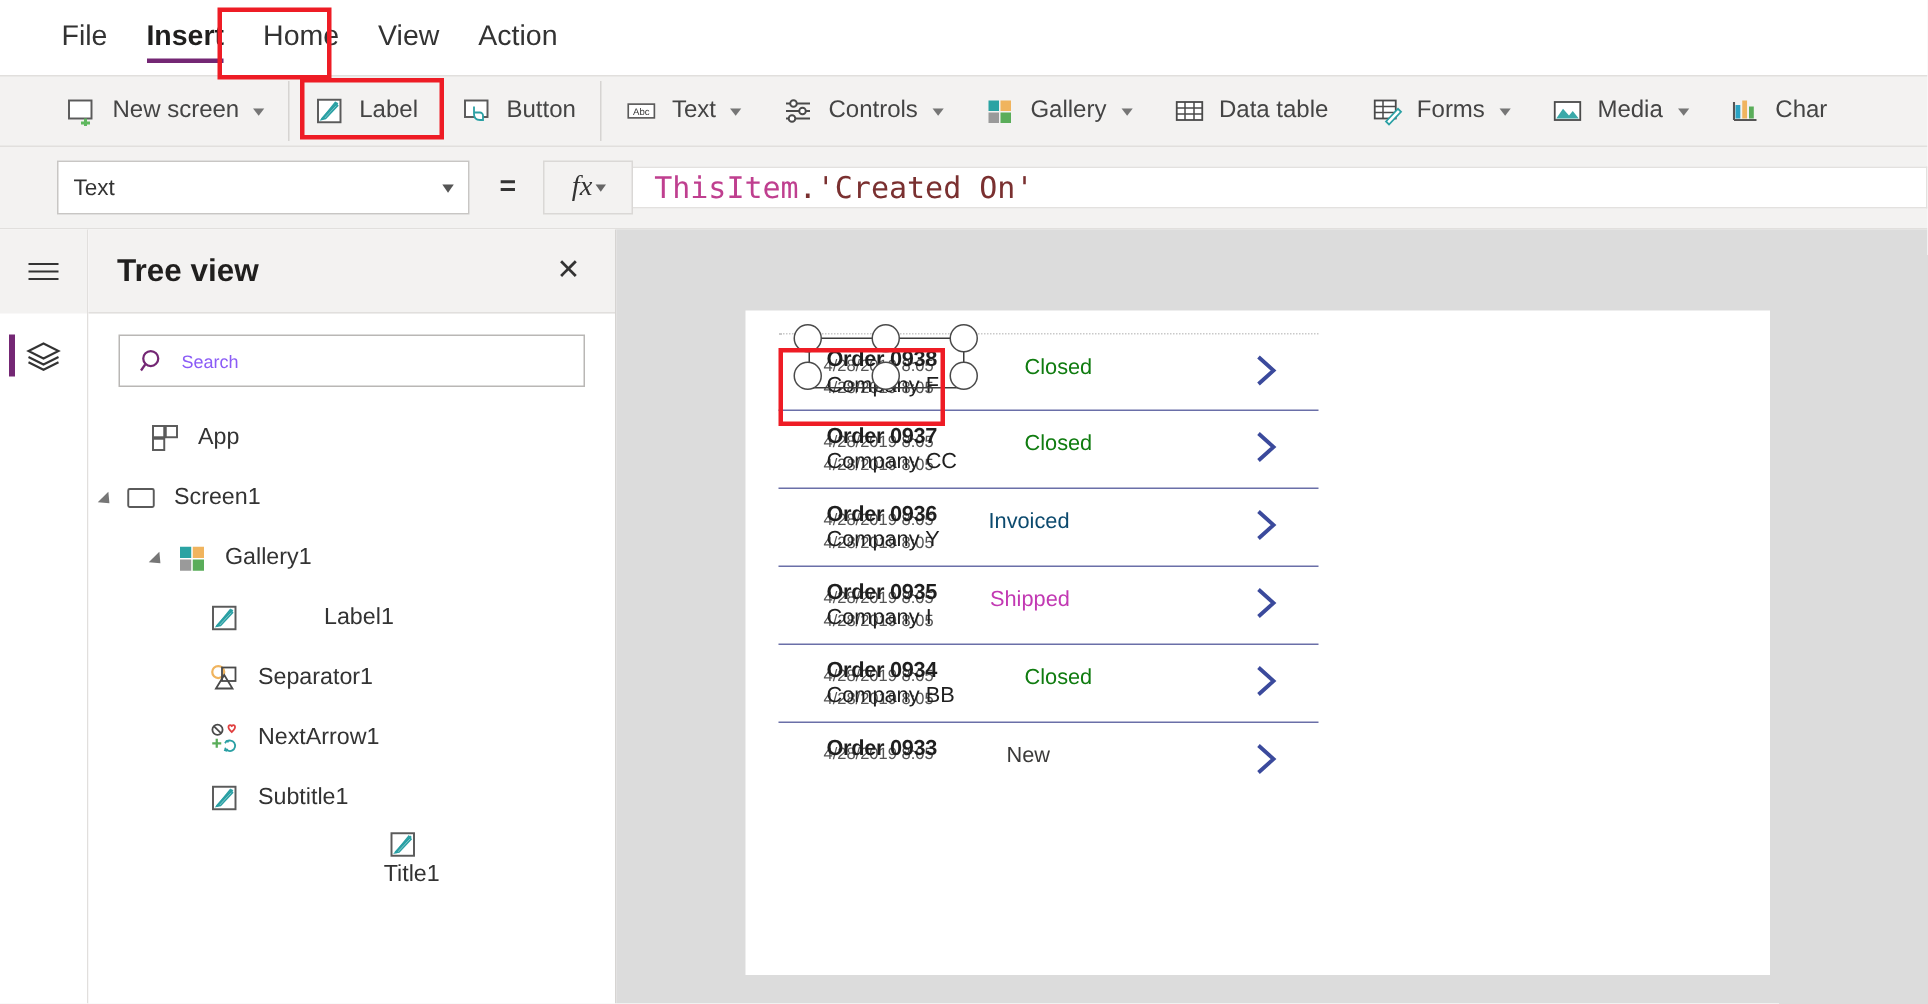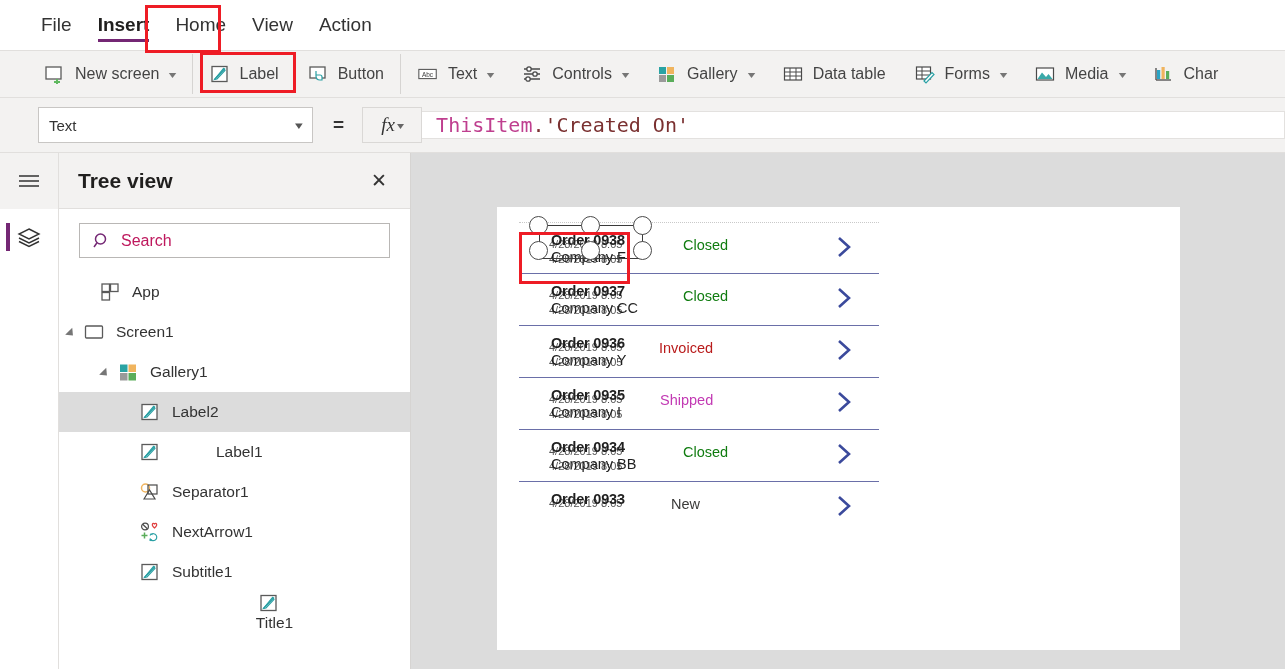--- a/index.html
+++ b/index.html
@@ -205,22 +205,22 @@
   .search-box {
     height: 35px;
     border: 1px solid #b9b7b5;
     box-sizing: border-box;
     display: flex; align-items: center;
     padding-left: 12px;
     gap: 9px;
     background: #fff;
   }
   .search-placeholder {
-    font-size: 16px;
-    color: #be185d;
+    font-size: 12px;
+    color: #8b5cf6;
   }
   .tree-list {
     padding-top: 4px;
   }
   .tree-row {
     height: 40px;
     display: flex; align-items: center;
     font-size: 15.5px;
     color: #333333;
     box-sizing: border-box;
@@ -520,28 +520,20 @@
         <span class="tw open"></span>
         <svg class="tree-icon" viewBox="0 0 22 22">
           <rect x="3" y="3.5" width="7.5" height="7.5" fill="#2aa3a3"></rect>
           <rect x="11.5" y="3.5" width="7.5" height="7.5" fill="#f0b45e"></rect>
           <rect x="3" y="12" width="7.5" height="7.5" fill="#9a9a9a"></rect>
           <rect x="11.5" y="12" width="7.5" height="7.5" fill="#5aad5a"></rect>
         </svg>
         <span class="tree-label">Gallery1</span>
       </div>
 
-      <div class="tree-row selected" style="padding-left:80px;">
-        <svg class="tree-icon" viewBox="0 0 22 22">
-          <rect x="3" y="3.5" width="15" height="15" fill="#fff" stroke="#5a5a5a" stroke-width="1.3"></rect>
-          <path d="M5.5 16.5 L16 5.5" stroke="#2aa0a4" stroke-width="1.5"></path>
-          <path d="M5.5 16.5 L8 16 L16 7.5 L14.5 5.5 Z" fill="none" stroke="#2aa0a4" stroke-width="1.1"></path>
-        </svg>
-        <span class="tree-label">Label2</span>
-      </div>
 
       <div class="tree-row" style="padding-left:80px;gap:44px;">
         <svg class="tree-icon" viewBox="0 0 22 22">
           <rect x="3" y="3.5" width="15" height="15" fill="#fff" stroke="#5a5a5a" stroke-width="1.3"></rect>
           <path d="M5.5 16.5 L16 5.5" stroke="#2aa0a4" stroke-width="1.5"></path>
           <path d="M5.5 16.5 L8 16 L16 7.5 L14.5 5.5 Z" fill="none" stroke="#2aa0a4" stroke-width="1.1"></path>
         </svg>
         <span class="tree-label">Label1</span>
       </div>
 
@@ -618,21 +610,21 @@
           <svg class="grow-chev" viewBox="0 0 22 26">
             <path d="M6 4 L16 13 L6 22" fill="none" stroke="#3b4a9c" stroke-width="2.6"></path>
           </svg>
         </div>
 
         <div class="grow">
           <span class="grow-date">4/28/2019 8:05</span>
           <span class="grow-title">Order 0936</span>
           <span class="grow-sub2">4/28/2019 8:05</span>
           <span class="grow-sub">Company Y</span>
-          <span class="grow-status" style="color:#b91c1c; left:140px;">Invoiced</span>
+          <span class="grow-status" style="color:#0c4a6e; left:140px;">Invoiced</span>
           <svg class="grow-chev" viewBox="0 0 22 26">
             <path d="M6 4 L16 13 L6 22" fill="none" stroke="#3b4a9c" stroke-width="2.6"></path>
           </svg>
         </div>
 
         <div class="grow">
           <span class="grow-date">4/28/2019 8:05</span>
           <span class="grow-title">Order 0935</span>
           <span class="grow-sub2">4/28/2019 8:05</span>
           <span class="grow-sub">Company I</span>

